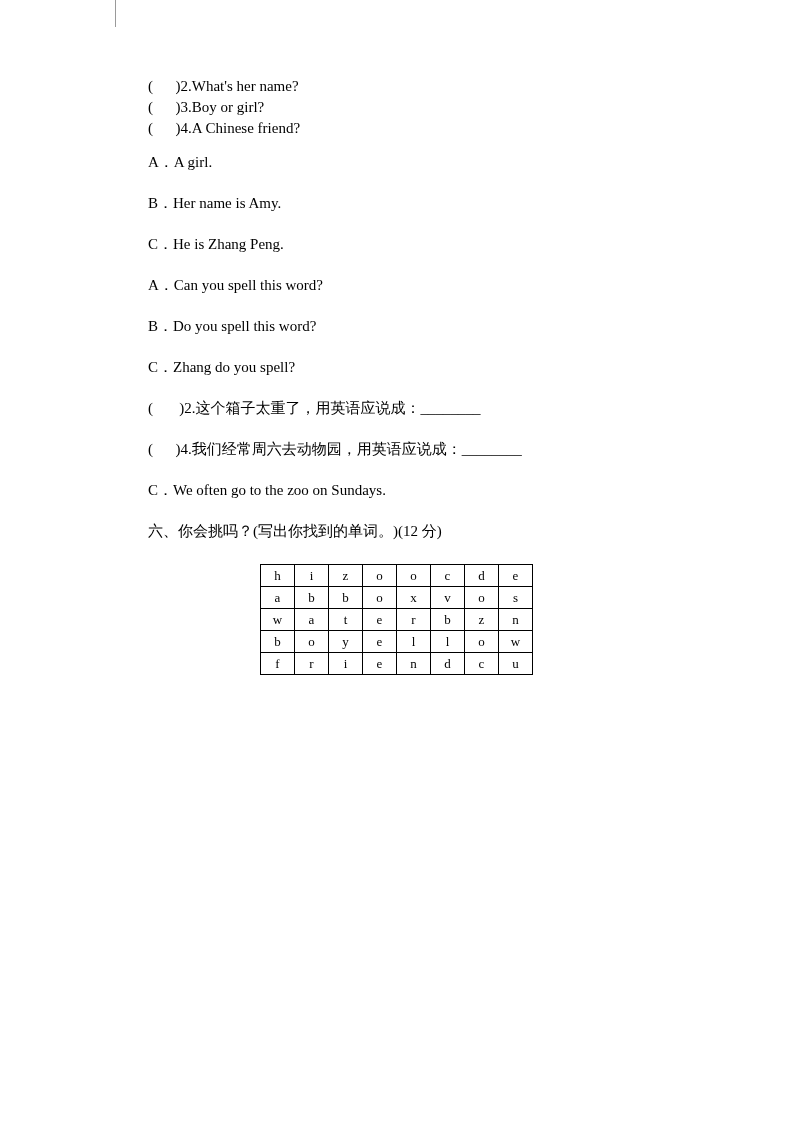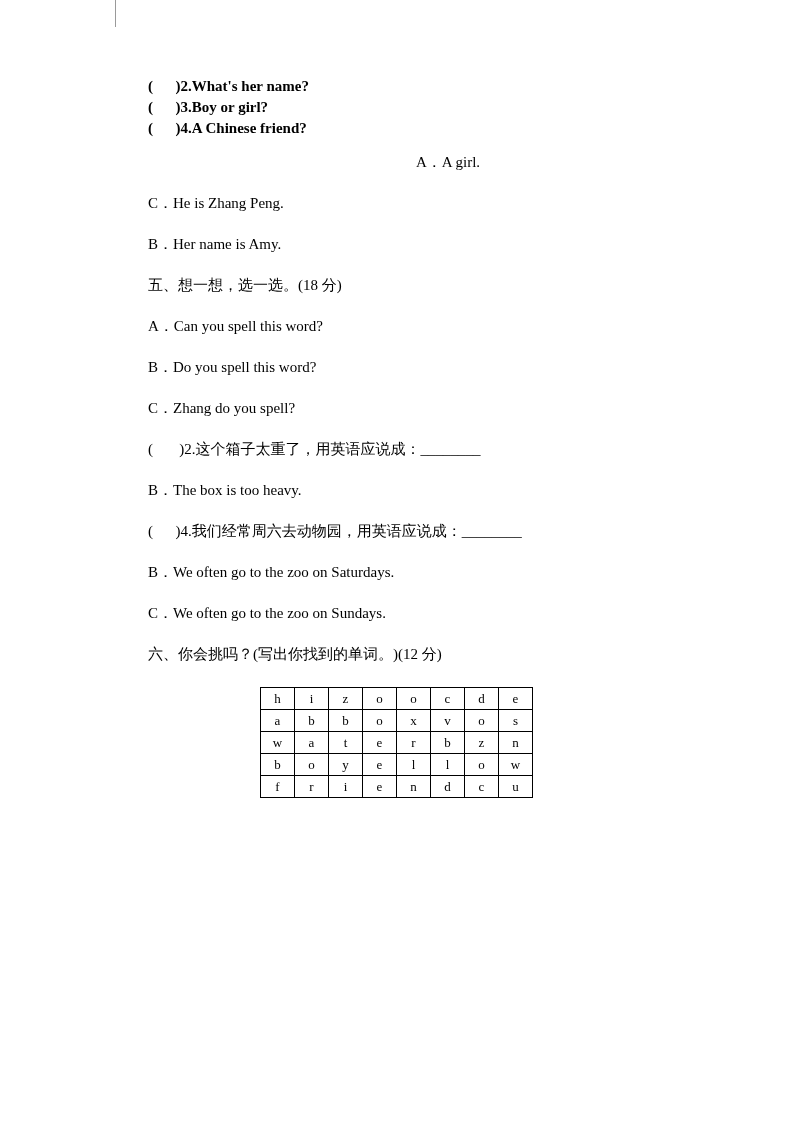--- a/index.html
+++ b/index.html
@@ -28,23 +28,23 @@
     position: absolute;
     left: 148px;
     top: 76px;
     width: 600px;
   }
   p {
     font-size: 15px;
     line-height: 21px;
     white-space: pre;
   }
-  p.tight { margin: 0; font-weight: bold; }
+  p.tight { margin: 0; }
   p.para  { margin-top: 20px; }
-  p.first-para { margin-top: 13px; text-align: center; }
+  p.first-para { margin-top: 13px; }
   .grid-wrap {
     margin-top: 22px;
     margin-left: 112px;
   }
   table.letter-grid {
     border-collapse: collapse;
   }
   table.letter-grid td {
     width: 34px;
     height: 22px;
@@ -61,34 +61,31 @@
 <div class="page">
   <div class="edge-mark"></div>
 
   <div class="content">
 
     <p class="tight">(      )2.What's her name?</p>
     <p class="tight">(      )3.Boy or girl?</p>
     <p class="tight">(      )4.A Chinese friend?</p>
 
     <p class="para first-para">A．A girl.</p>
+    <p class="para">B．Her name is Amy.</p>
     <p class="para">C．He is Zhang Peng.</p>
-    <p class="para">B．Her name is Amy.</p>
 
-    <p class="para">五、想一想，选一选。(18 分)</p>
 
     <p class="para">A．Can you spell this word?</p>
     <p class="para">B．Do you spell this word?</p>
     <p class="para">C．Zhang do you spell?</p>
 
     <p class="para">(       )2.这个箱子太重了，用英语应说成：________</p>
-    <p class="para">B．The box is too heavy.</p>
 
     <p class="para">(      )4.我们经常周六去动物园，用英语应说成：________</p>
-    <p class="para">B．We often go to the zoo on Saturdays.</p>
     <p class="para">C．We often go to the zoo on Sundays.</p>
 
     <p class="para">六、你会挑吗？(写出你找到的单词。)(12 分)</p>
 
     <div class="grid-wrap">
       <table class="letter-grid">
         <tbody>
             <tr>
           <td>h</td>
           <td>i</td>

